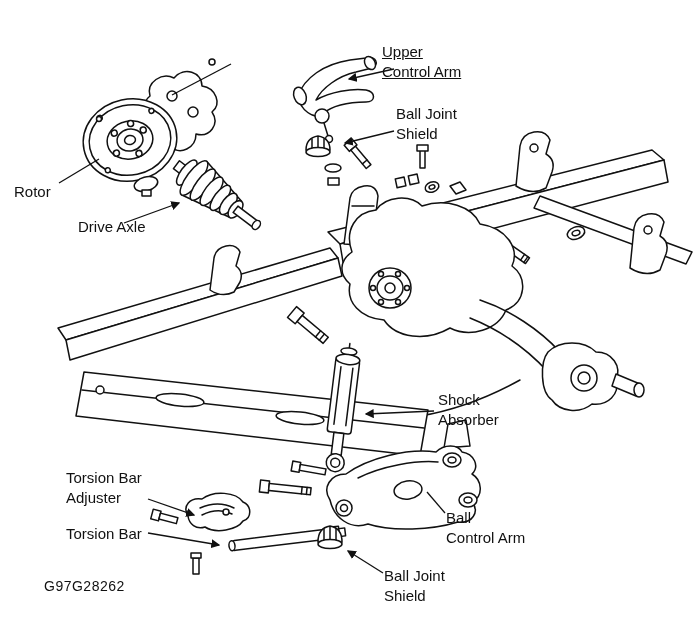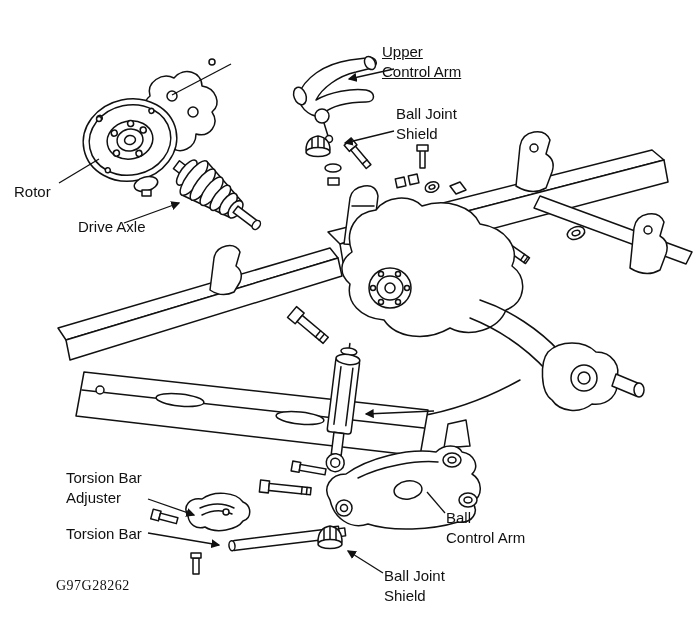--- a/index.html
+++ b/index.html
@@ -280,22 +280,24 @@
       <path d="M383,573 L348,551" marker-end="url(#ah)"></path>
     </g>
   </svg>
 
   <div class="label" style="left:382px;top:42px;text-decoration:underline;">Upper
 Control Arm</div>
   <div class="label" style="left:396px;top:104px;">Ball Joint
 Shield</div>
   <div class="label" style="left:14px;top:182px;">Rotor</div>
   <div class="label" style="left:68px;top:217px;margin-left:10px;">Drive Axle</div>
+  <div class="label" style="left:438px;top:390px;">Shock
+Absorber</div>
   <div class="label" style="left:66px;top:468px;">Torsion Bar
 Adjuster</div>
   <div class="label" style="left:66px;top:524px;">Torsion Bar</div>
   <div class="label" style="left:446px;top:508px;">Ball
 Control Arm</div>
   <div class="label" style="left:384px;top:566px;">Ball Joint
 Shield</div>
-  <div class="part-number" style="left:56px;top:578px;font-family:Liberation Serif, serif;">G97G28262</div>
+  <div class="part-number" style="left:44px;top:578px;">G97G28262</div>
 
 </div>
 
 </body></html>

